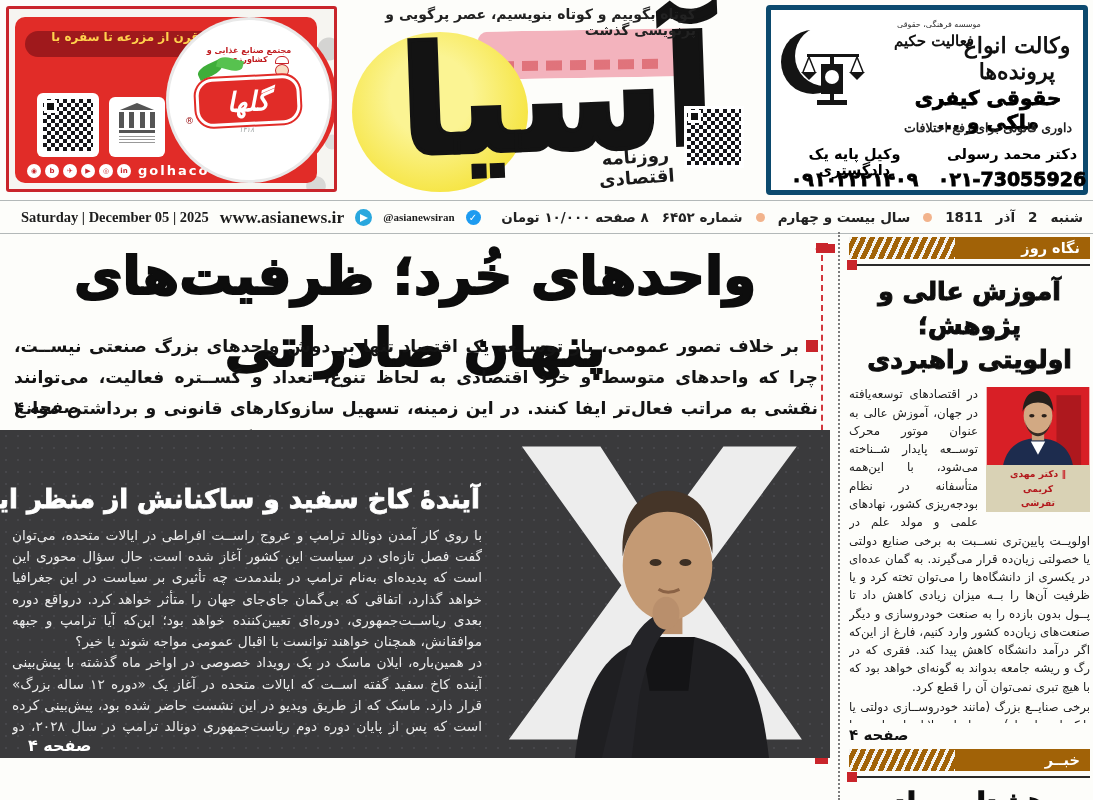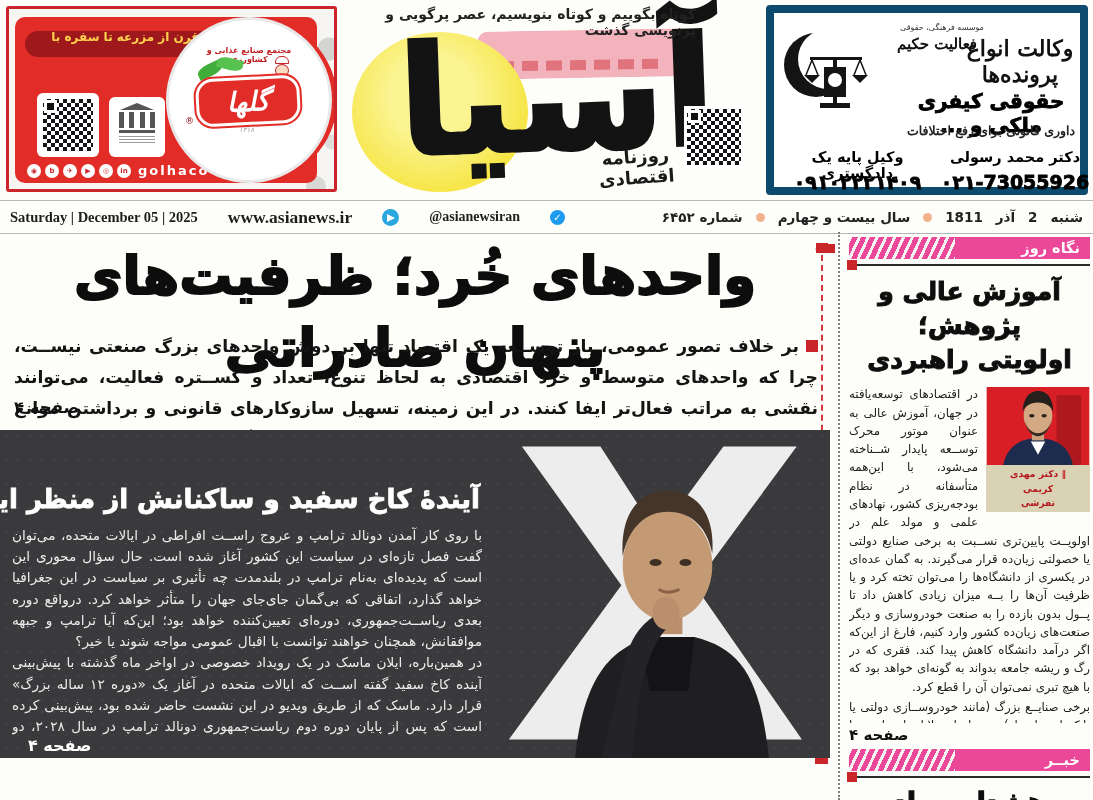--- a/index.html
+++ b/index.html
@@ -60,43 +60,43 @@
   .masthead { position:absolute; left:332px; top:-8px; width:450px; height:210px; z-index:5;
     display:flex; align-items:center; justify-content:center;
     font-size:150px; font-weight:bold; color:#131313; -webkit-text-stroke:4px #131313;
     transform:rotate(-2deg); }
   .subtitle { position:absolute; left:566px; top:146px; width:140px; z-index:6; direction:rtl; text-align:center;
     font-size:18px; font-weight:bold; color:#1a1a1a; transform:rotate(-4deg); }
   .mast-qr { position:absolute; left:684px; top:106px; width:60px; height:62px; background:#fff; padding:3px; z-index:6; }
 
   
   .hakim { position:absolute; left:766px; top:5px; width:322px; height:190px; background:#fff;
-    border:8px solid #0c4a6e; border-radius:4px; direction:rtl; }
+    border:5px solid #0c4a6e; border-radius:4px; direction:rtl; }
   .hk-institute { position:absolute; left:118px; top:10px; width:100px; font-size:8px; color:#333; text-align:center; }
   .hk-name { position:absolute; left:104px; top:22px; width:118px; font-size:15px; font-weight:bold; color:#111; text-align:center; font-family:"DejaVu Serif", serif; }
   .hk-logo { position:absolute; left:8px; top:10px; width:100px; height:118px; }
   .hk-cases { position:absolute; left:176px; top:22px; width:140px; font-size:22px; font-weight:bold; color:#111; text-align:center; font-family:"DejaVu Serif", serif; }
   .hk-fields { position:absolute; left:118px; top:76px; width:198px; font-size:20px; font-weight:bold; color:#000; text-align:center; -webkit-text-stroke:0.8px #000; }
   .hk-arbit { position:absolute; left:118px; top:110px; width:198px; font-size:12.5px; font-weight:bold; color:#222; text-align:center; font-family:"DejaVu Serif", serif; }
   .hk-person { position:absolute; left:166px; top:136px; width:150px; font-size:14.5px; font-weight:bold; text-align:center; }
   .hk-role { position:absolute; left:6px; top:136px; width:155px; font-size:14.5px; font-weight:bold; text-align:center; }
   .hk-phone-office { position:absolute; left:166px; top:158px; width:150px; font-size:19px; font-weight:bold; text-align:center; -webkit-text-stroke:0.8px #000; }
   .hk-phone-mobile { position:absolute; left:6px; top:158px; width:155px; font-size:19px; font-weight:bold; text-align:center; -webkit-text-stroke:0.8px #000; }
 
   
   .infobar { position:absolute; left:0; top:200px; width:1093px; height:34px;
     border-top:1px solid #b3b8b8; border-bottom:1px solid #b3b8b8;
     display:flex; align-items:center; justify-content:space-between; padding:0 10px; }
-  .ib-left { display:flex; align-items:center; gap:30px; direction:ltr; font-family:"Liberation Serif", serif; color:#1d1d1d; }
+  .ib-left { display:flex; align-items:center; gap:11px; direction:ltr; font-family:"Liberation Serif", serif; color:#1d1d1d;margin-left:11px; }
   .ib-date { font-size:14.5px; font-weight:bold; }
   .ib-site { font-size:17.5px; font-weight:bold; }
   .tg-icon { width:17px; height:17px; border-radius:50%; background:#29a7de; position:relative; }
   .tg-icon::before { content:''; position:absolute; left:5px; top:5px; width:0; height:0;
     border-left:8px solid #fff; border-top:4px solid transparent; border-bottom:4px solid transparent; }
-  .ib-handle { font-size:14px; font-weight:bold; }
+  .ib-handle { font-size:11px; font-weight:bold; }
   .vf-icon { width:15px; height:15px; border-radius:50%; background:#1d9bf0; color:#fff; font-size:10px;
     display:flex; align-items:center; justify-content:center; font-family:"DejaVu Sans",sans-serif; }
   .ib-right { display:flex; align-items:center; gap:13px; direction:rtl; font-size:13.5px; font-weight:600; color:#222; }
   .dot-sep { width:9px; height:9px; border-radius:50%; background:#f2b38c; }
 
   
   .headline { position:absolute; left:12px; top:240px; width:806px; direction:rtl; text-align:center;
     font-size:53px; font-weight:bold; color:#0d0d0d; -webkit-text-stroke:2px #0d0d0d; line-height:1.35; }
   .hl-marker { position:absolute; left:821px; top:244px; width:14px; height:9px; background:#c9252b; }
   .hl-marker::after { content:''; position:absolute; left:-6px; top:2px; border-right:6px solid #c9252b;
@@ -120,21 +120,21 @@
   .musk-title { position:absolute; left:6px; top:54px; width:474px; direction:rtl; text-align:center;
     color:#fff; font-size:26px; font-weight:bold; white-space:nowrap; -webkit-text-stroke:0.8px #fff; }
   .musk-body { position:absolute; left:12px; top:95px; width:470px; height:214px; overflow:hidden;
     direction:rtl; text-align:justify; color:#ececec; font-size:13.7px; line-height:1.55; font-weight:500; }
   .musk-pref { position:absolute; left:22px; top:306px; color:#fff; font-size:16px; font-weight:bold; direction:rtl;
     background:#3a3a3c; padding:0 6px; }
 
   
   .sidebar { position:absolute; left:838px; top:232px; width:255px; height:568px;
     border-left:2px dotted #7c7c7c; padding:0 3px 0 9px; direction:rtl; }
-  .sec-banner { position:relative; margin-top:5px; height:22px; background:#ec4899; color:#fff;
+  .sec-banner { position:relative; margin-top:5px; height:22px; background:#a16207; color:#fff;
     font-size:14.5px; font-weight:bold; display:flex; align-items:center; padding-right:10px; overflow:hidden; }
   .sec-banner::after { content:''; position:absolute; left:0; top:0; bottom:0; width:44%;
     background: repeating-linear-gradient(115deg, #f4f4f2 0 3px, transparent 3px 8px); }
   .sec-rule { position:relative; margin-top:5px; border-top:2px solid #2a2a2a; }
   .sec-rule i { position:absolute; right:auto; left:-2px; top:-6px; width:10px; height:10px; background:#c9252b; display:block; }
   .sb-title { margin:9px 0 0; text-align:center; font-size:25px; font-weight:bold; color:#0e0e0e;
     line-height:1.35; -webkit-text-stroke:1px #0e0e0e; }
   .sb-body { margin-top:9px; height:338px; overflow:hidden; text-align:justify;
     font-size:11.8px; line-height:1.55; color:#1c1c1c; }
   .sb-body p + p { margin-top:2px; }
@@ -242,20 +242,21 @@
     </div>
     <div class="ib-right">
       <span>شنبه</span>
       <span>2</span>
       <span>آذر</span>
       <span>1811</span>
       <span class="dot-sep"></span>
       <span>سال بیست و چهارم</span>
       <span class="dot-sep"></span>
       <span>شماره ۶۴۵۲</span>
+      <span>۸ صفحه ۱۰/۰۰۰ تومان</span>
     </div>
   </div>
 
   <section>
     <h1 class="headline">واحدهای خُرد؛ ظرفیت‌های پنهان صادراتی</h1>
     <div class="hl-marker"></div>
     <p class="lede"><span class="bullet-sq"></span><span>بر خلاف تصور عمومی، بار توســعه یک اقتصاد تنها بر دوش واحدهای بزرگ صنعتی نیســت، چرا که واحدهای متوسط و خرد اقتصادی به لحاظ تنوع، تعداد و گســتره فعالیت، می‌توانند نقشی به مراتب فعال‌تر ایفا کنند. در این زمینه، تسهیل سازوکارهای قانونی و برداشتن موانع جهت صادرات محصولات این واحدها، اقدامی راهگشاست.</span></p>
     <div class="lead-pref">صفحه ۴</div>
   </section>
 

